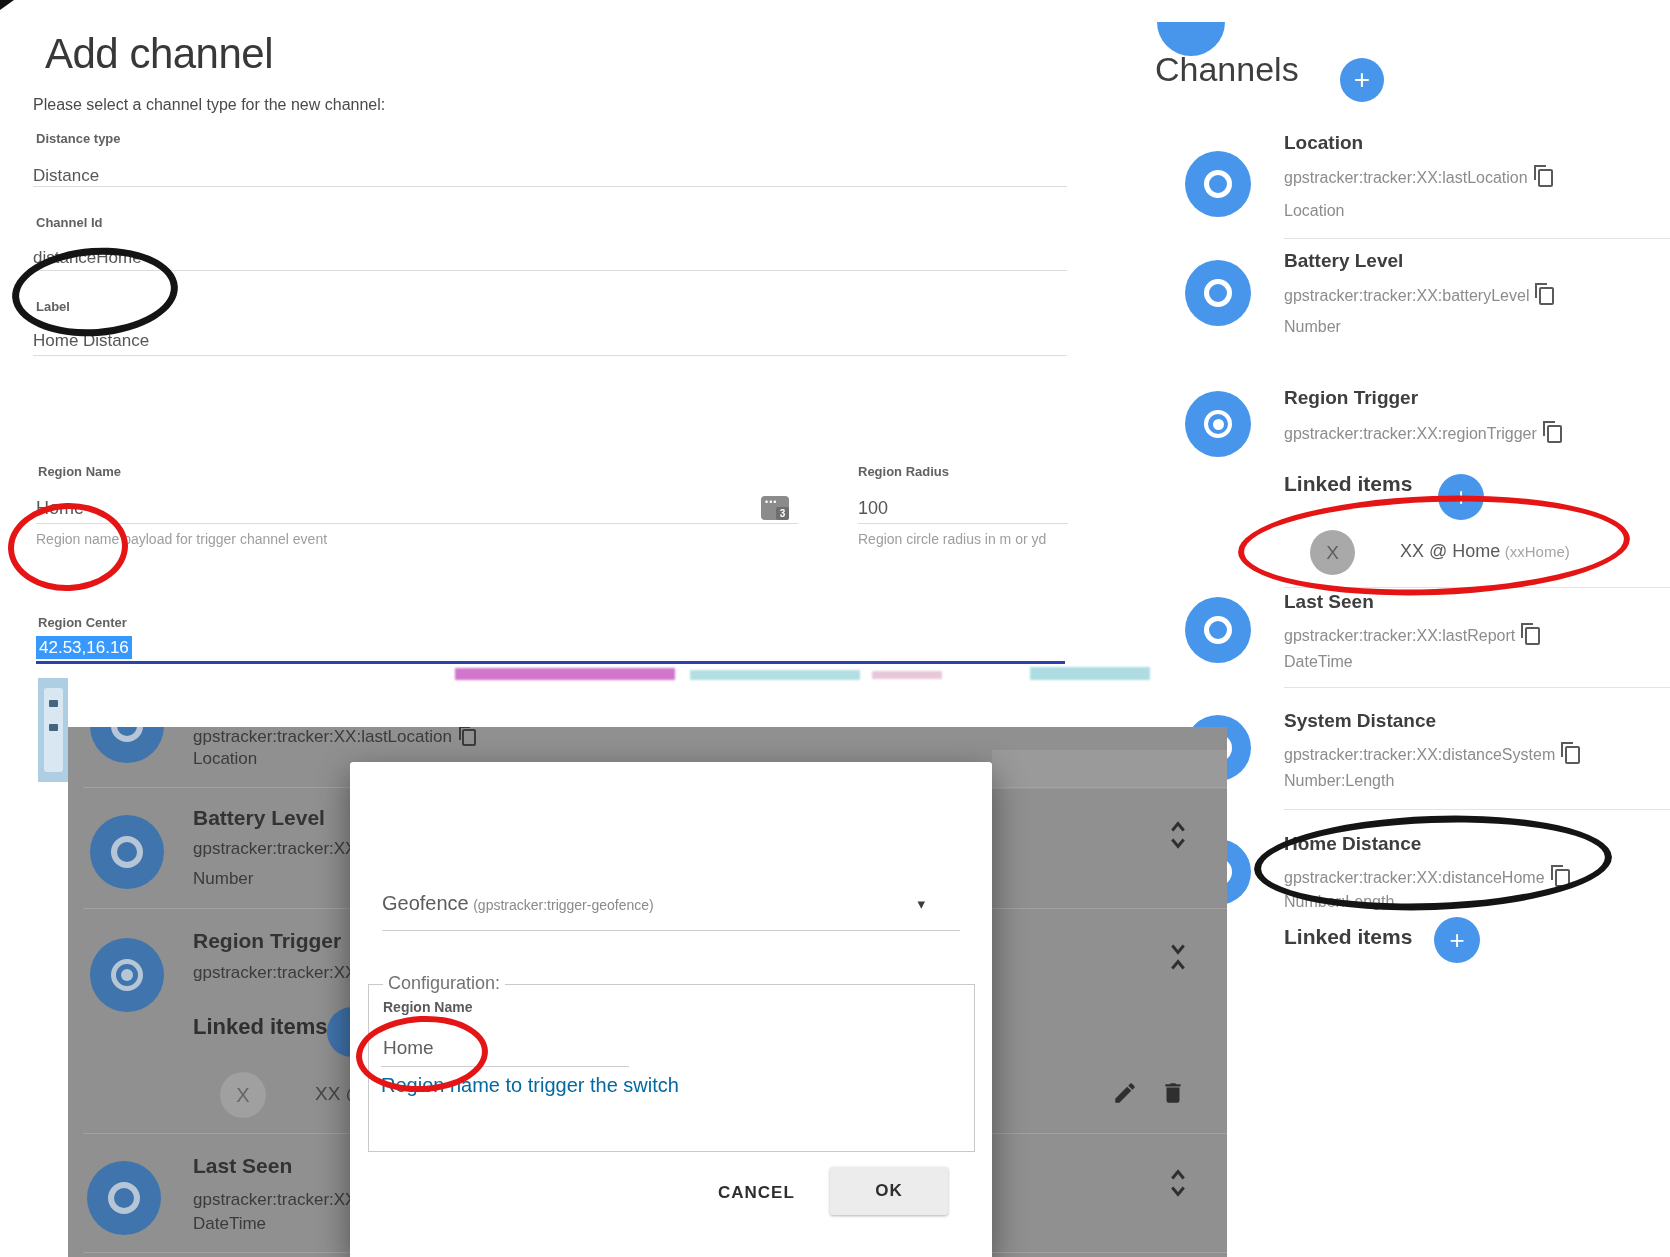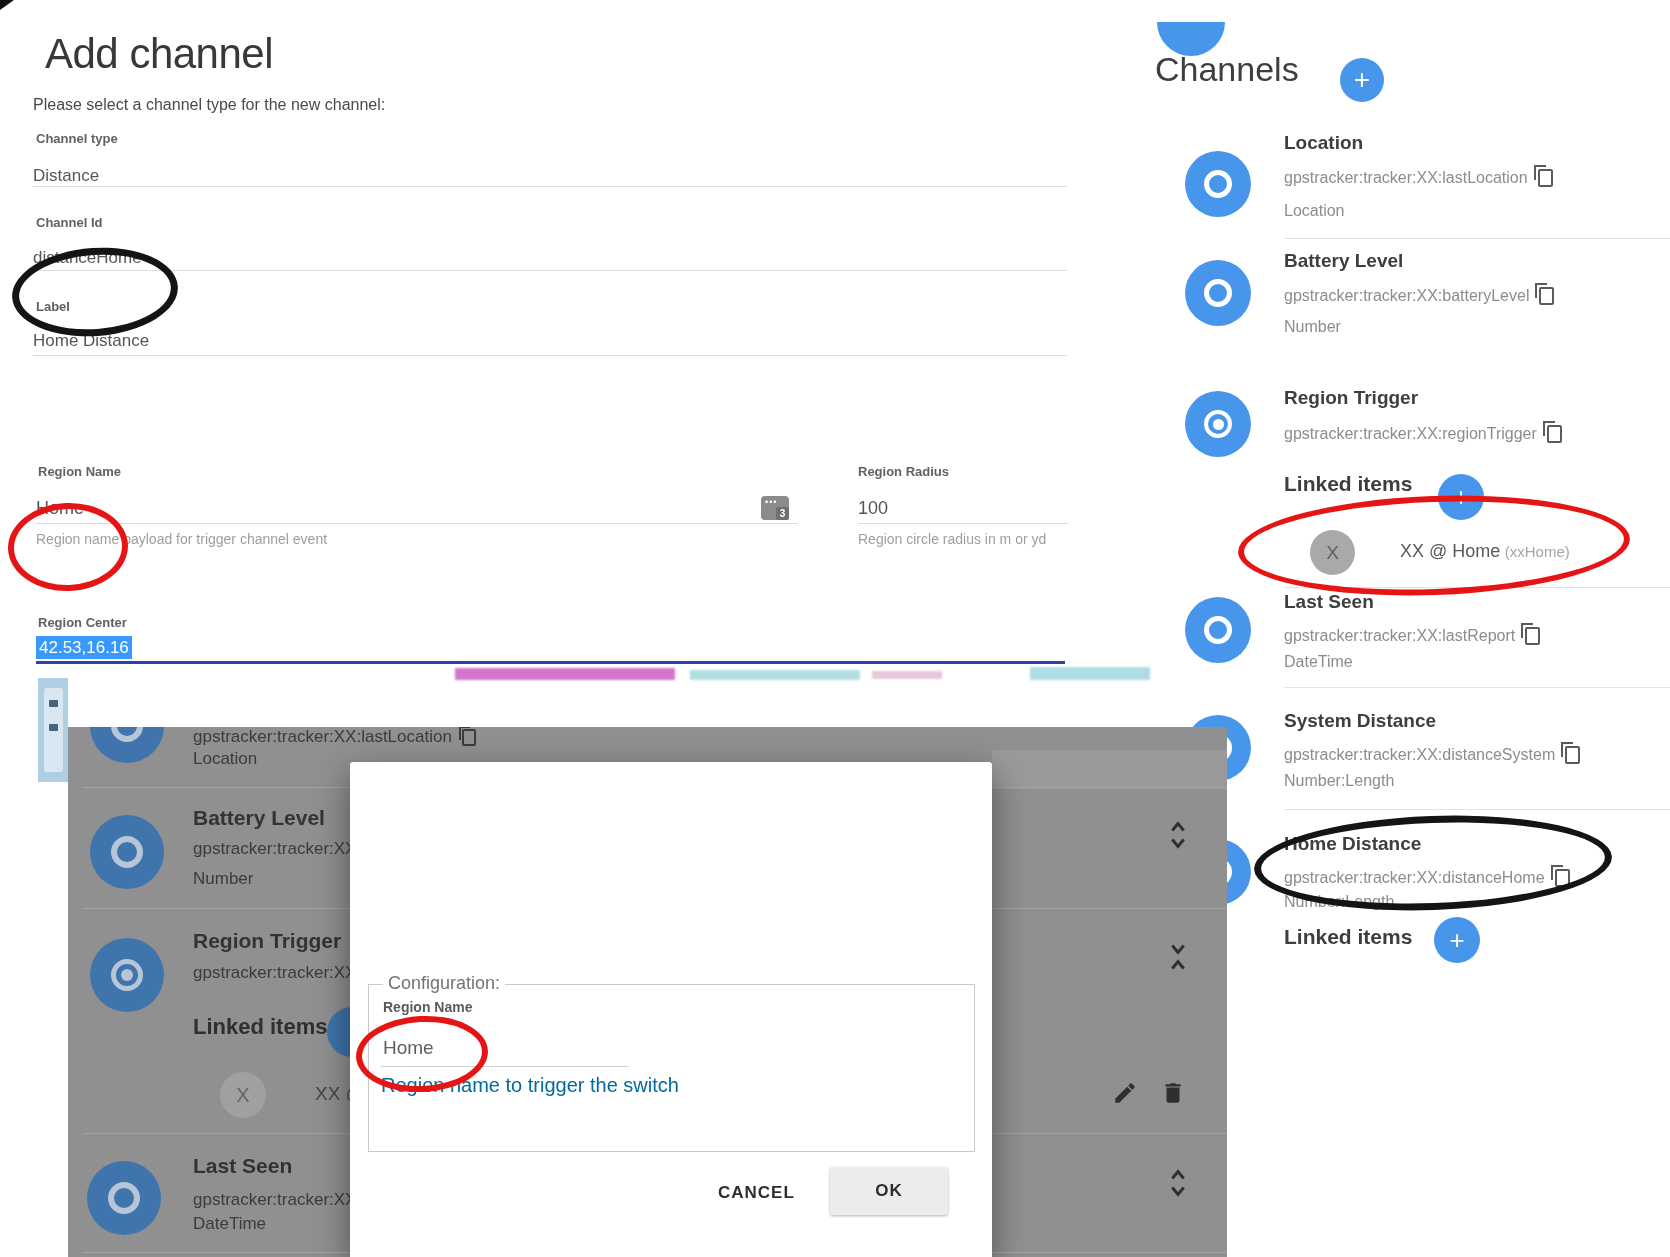--- a/index.html
+++ b/index.html
@@ -54,21 +54,21 @@
 </head>
 <body>
 
 <div id="stage">
 
   <div class="abs" style="left:0;top:0;width:0;height:0;border-left:14px solid #111;border-bottom:10px solid transparent;"></div>
 
   <div class="abs h1" style="left:33px;top:30px;margin-left:12px;">Add channel</div>
   <div class="abs" style="left:33px;top:96px;font-size:16px;color:#4a4a4a;">Please select a channel type for the new channel:</div>
 
-  <div class="abs flabel" style="left:36px;top:131px;">Channel type</div>
+  <div class="abs flabel" style="left:36px;top:131px;">Distance type</div>
   <div class="abs fvalue" style="left:33px;top:166px;">Distance</div>
   <div class="abs hr" style="left:33px;top:186px;width:1034px;"></div>
 
   <div class="abs flabel" style="left:36px;top:215px;">Channel Id</div>
   <div class="abs fvalue" style="left:33px;top:248px;">distanceHome</div>
   <div class="abs hr" style="left:33px;top:270px;width:1034px;"></div>
 
   <div class="abs flabel" style="left:36px;top:299px;">Label</div>
   <div class="abs fvalue" style="left:33px;top:331px;">Home Distance</div>
   <div class="abs hr" style="left:33px;top:355px;width:1034px;"></div>
@@ -285,20 +285,26 @@
     <button class="abs" style="left:1096px;top:440px;background:none;border:none;cursor:pointer;">
       <svg width="16" height="30" viewBox="0 0 14 26">
           <path class="chev" d="M2 9 L7 3 L12 9"></path>
           <path class="chev" d="M2 17 L7 23 L12 17"></path>
         </svg>
     </button>
   </div>
 
   <div id="dlg" class="abs">
 
+    <div class="abs" style="left:32px;top:130px;width:578px;height:44px;cursor:pointer;">
+      <span style="font-size:20px;color:#5c5c5c;">Geofence</span>
+      <span style="font-size:14px;color:#8a8a8a;">(gpstracker:trigger-geofence)</span>
+      <span class="abs" style="right:35px;top:3px;font-size:15px;color:#3c3c3c;">▾</span>
+      <div class="abs hr" style="left:0;top:38px;width:578px;background:#cfcfcf;"></div>
+    </div>
 
     <div class="abs" style="left:18px;top:222px;width:605px;height:166px;border:1px solid #c9c9c9;">
       <span class="abs" style="left:14px;top:-12px;background:#fff;padding:0 5px;font-size:18px;color:#737373;">Configuration:</span>
       <div class="abs" style="left:14px;top:14px;font-size:14px;font-weight:bold;color:#5a5a5a;">Region Name</div>
       <div class="abs" style="left:14px;top:52px;font-size:19px;color:#5f5f5f;">Home</div>
       <div class="abs hr" style="left:12px;top:81px;width:248px;background:#cfcfcf;"></div>
       <div class="abs" style="left:12px;top:89px;font-size:20px;color:#0369a1;">Region name to trigger the switch</div>
     </div>
 
     <button class="abs btn-flat" style="left:354px;top:411px;">CANCEL</button>

